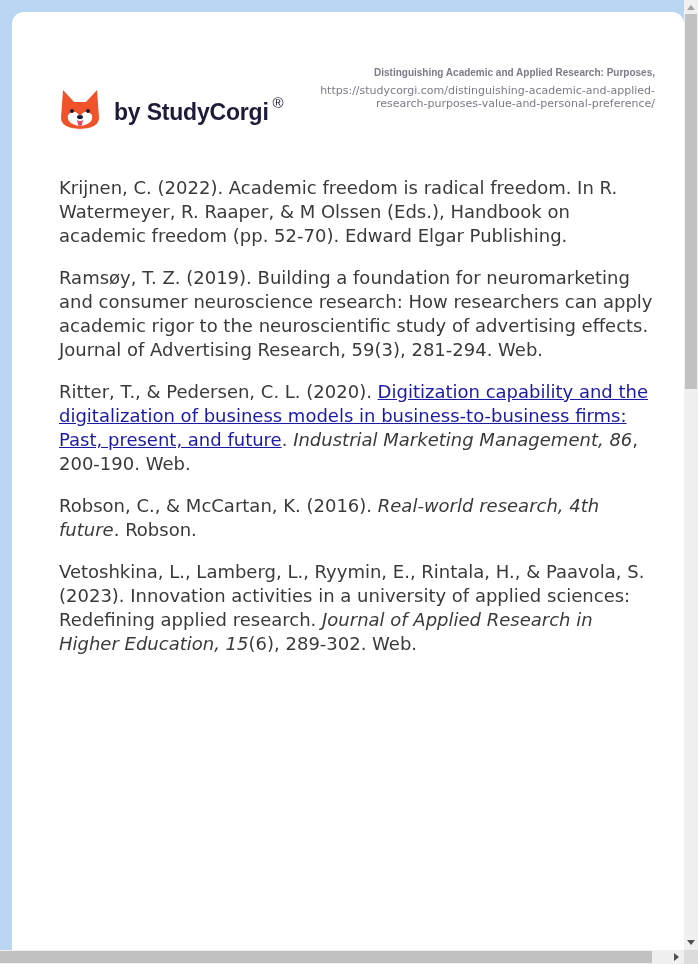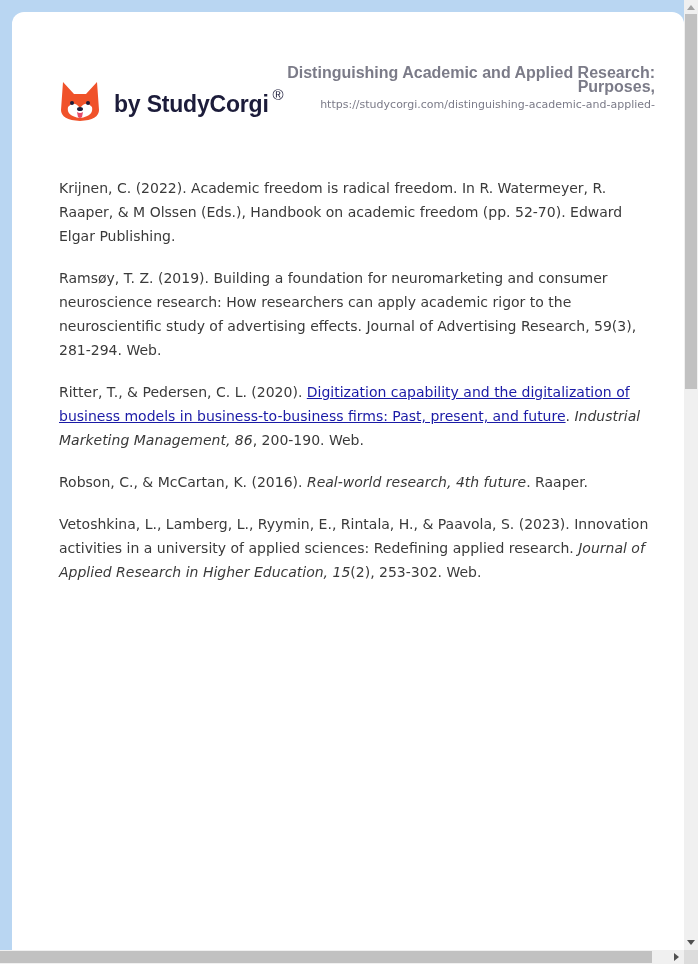--- a/index.html
+++ b/index.html
@@ -9,51 +9,51 @@
     position: relative;
     font-family: "DejaVu Sans", sans-serif;
   }
   .page {
     position: absolute; left: 12px; top: 12px;
     width: 672px; height: 960px;
     background: #ffffff;
     border-radius: 12px;
   }
   .logo {
-    position: absolute; left: 48px; top: 68px;
+    position: absolute; left: 48px; top: 76px;
     display: flex; align-items: center;
   }
   .logo svg { display: block; }
   .logo-text {
     font-family: "Liberation Sans", sans-serif;
     font-weight: 700; font-size: 23px; color: #1c1c3a;
     margin-left: 14px; margin-top: 6px; letter-spacing: -0.2px;
   }
   .logo-reg {
     font-family: "Liberation Sans", sans-serif;
     font-size: 15px; color: #1c1c3a; margin-left: 4px; margin-top: -14px;
   }
   .header-right {
     position: absolute; right: 29px; top: 54px; width: 380px;
     text-align: right;
   }
   .doc-title {
     font-family: "Liberation Sans", sans-serif;
-    font-weight: 700; font-size: 16px; line-height: 14px; color: #7b7b88;
+    font-weight: 700; font-size: 10px; line-height: 14px; color: #7b7b88;
   }
   .doc-url {
     font-family: "DejaVu Sans", sans-serif;
     font-size: 11px; line-height: 13px; color: #7b7b88; margin-top: 4px;
   }
   .refs {
     position: absolute; left: 47px; top: 164px; width: 598px;
   }
   .ref {
     font-family: "DejaVu Sans", sans-serif;
-    font-size: 14px; line-height: 24px; color: #3a3a3a;
+    font-size: 18px; line-height: 24px; color: #3a3a3a;
     margin: 0 0 18px 0;
   }
   .ref a { color: #1a1aa6; text-decoration: underline; }
   .ref em { font-style: italic; }
   .vscroll {
     position: absolute; right: 0; top: 0; width: 14px; height: 950px; background: #f0f0f0;
   }
   .vscroll .thumb {
     position: absolute; left: 1px; top: 14px; width: 12px; height: 375px; background: #c1c1c1;
   }
@@ -97,38 +97,39 @@
     <span class="logo-text">by StudyCorgi</span>
     <span class="logo-reg">®</span>
   </div>
 
   <div class="header-right">
     <div class="doc-title">
       <div>Distinguishing Academic and Applied Research: Purposes,</div>
     </div>
     <div class="doc-url">
       <div>https://studycorgi.com/distinguishing-academic-and-applied-</div>
+      <div>research-purposes-value-and-personal-preference/</div>
     </div>
   </div>
 
   <div class="refs">
     <p class="ref">
       <span>Krijnen, C. (2022). Academic freedom is radical freedom. In R. Watermeyer, R. Raaper, &amp; M Olssen (Eds.), Handbook on academic freedom (pp. 52-70). Edward Elgar Publishing.</span>
     </p>
     <p class="ref">
       <span>Ramsøy, T. Z. (2019). Building a foundation for neuromarketing and consumer neuroscience research: How researchers can apply academic rigor to the neuroscientific study of advertising effects. Journal of Advertising Research, 59(3), 281-294. Web.</span>
     </p>
     <p class="ref">
       <span>Ritter, T., &amp; Pedersen, C. L. (2020). </span><a>Digitization capability and the digitalization of business models in business-to-business firms: Past, present, and future</a><span>. </span><em>Industrial Marketing Management, 86</em><span>, 200-190. Web.</span>
     </p>
     <p class="ref">
-      <span>Robson, C., &amp; McCartan, K. (2016). </span><em>Real-world research, 4th future</em><span>. Raaper.</span>
+      <span>Robson, C., &amp; McCartan, K. (2016). </span><em>Real-world research, 4th future</em><span>. Robson.</span>
     </p>
     <p class="ref">
-      <span>Vetoshkina, L., Lamberg, L., Ryymin, E., Rintala, H., &amp; Paavola, S. (2023). Innovation activities in a university of applied sciences: Redefining applied research. </span><em>Journal of Applied Research in Higher Education, 15</em><span>(2), 253-302. Web.</span>
+      <span>Vetoshkina, L., Lamberg, L., Ryymin, E., Rintala, H., &amp; Paavola, S. (2023). Innovation activities in a university of applied sciences: Redefining applied research. </span><em>Journal of Applied Research in Higher Education, 15</em><span>(6), 289-302. Web.</span>
     </p>
   </div>
 </div>
 
 <div class="vscroll">
   <div class="arrow-up"></div>
   <div class="thumb"></div>
   <div class="arrow-down"></div>
 </div>
 

